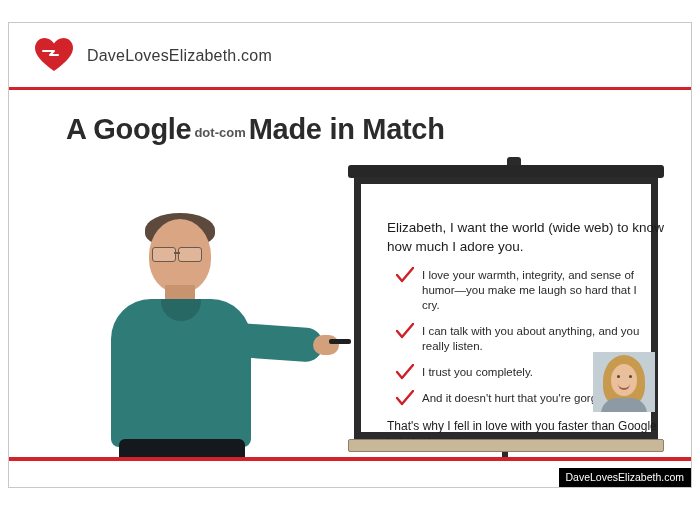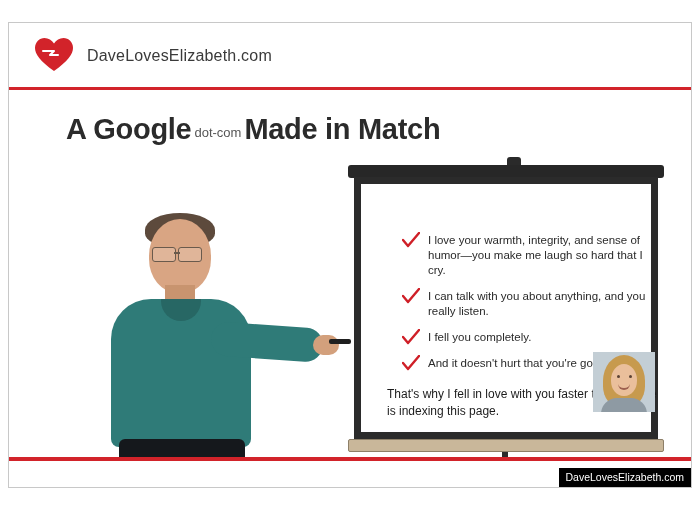--- a/index.html
+++ b/index.html
@@ -81,21 +81,21 @@
     white-space: nowrap;
     color: #2b2b2b;
   }
   .headline .big {
     font-size: 29px;
     font-weight: bold;
     letter-spacing: -0.3px;
   }
   .headline .dotcom {
     font-size: 13px;
-    font-weight: normal;
+    font-weight: bold;
     color: #555;
     position: relative;
     top: -2px;
     padding: 0 3px;
   }
 
   
   .man {
     position: absolute;
     left: 52px;
@@ -278,21 +278,21 @@
     width: 278px;
     color: #1f1f1f;
   }
   .screen-lead {
     font-size: 13.5px;
     line-height: 19px;
     margin: 0 0 12px 0;
     color: #1c1c1c;
   }
   .bullets {
-    margin: 15px;
+    margin: 9px;
     padding: 0;
     list-style: none;
   }
   .bullets li {
     position: relative;
     padding-left: 26px;
     margin-bottom: 11px;
     font-size: 11.5px;
     line-height: 15px;
     color: #2a2a2a;
@@ -441,20 +441,21 @@
       <div class="pointer"></div>
       <div class="pants"></div>
     </div>
 
     <div class="screen-wrap">
       <div class="screen-top-knob"></div>
       <div class="screen-case-top"></div>
       <div class="screen-board">
 
         <div class="screen-content">
+          <p class="screen-lead">Elizabeth, I want the world (wide web) to know how much I adore you.</p>
 
           <ul class="bullets">
             <li>
               <span class="check">
                 <svg width="18" height="16" viewBox="0 0 18 16">
                   <path d="M1 8 L6 14 L17 1" stroke="#cf1f27" stroke-width="2.4" fill="none" stroke-linecap="round" stroke-linejoin="round"></path>
                 </svg>
               </span>
               <span>I love your warmth, integrity, and sense of humor—you make me laugh so hard that I cry.</span>
             </li>
@@ -465,21 +466,21 @@
                 </svg>
               </span>
               <span>I can talk with you about anything, and you really listen.</span>
             </li>
             <li>
               <span class="check">
                 <svg width="18" height="16" viewBox="0 0 18 16">
                   <path d="M1 8 L6 14 L17 1" stroke="#cf1f27" stroke-width="2.4" fill="none" stroke-linecap="round" stroke-linejoin="round"></path>
                 </svg>
               </span>
-              <span>I fell you completely.</span>
+              <span>I trust you completely.</span>
             </li>
             <li>
               <span class="check">
                 <svg width="18" height="16" viewBox="0 0 18 16">
                   <path d="M1 8 L6 14 L17 1" stroke="#cf1f27" stroke-width="2.4" fill="none" stroke-linecap="round" stroke-linejoin="round"></path>
                 </svg>
               </span>
               <span>And it doesn't hurt that you're gorgeous.</span>
             </li>
           </ul>

